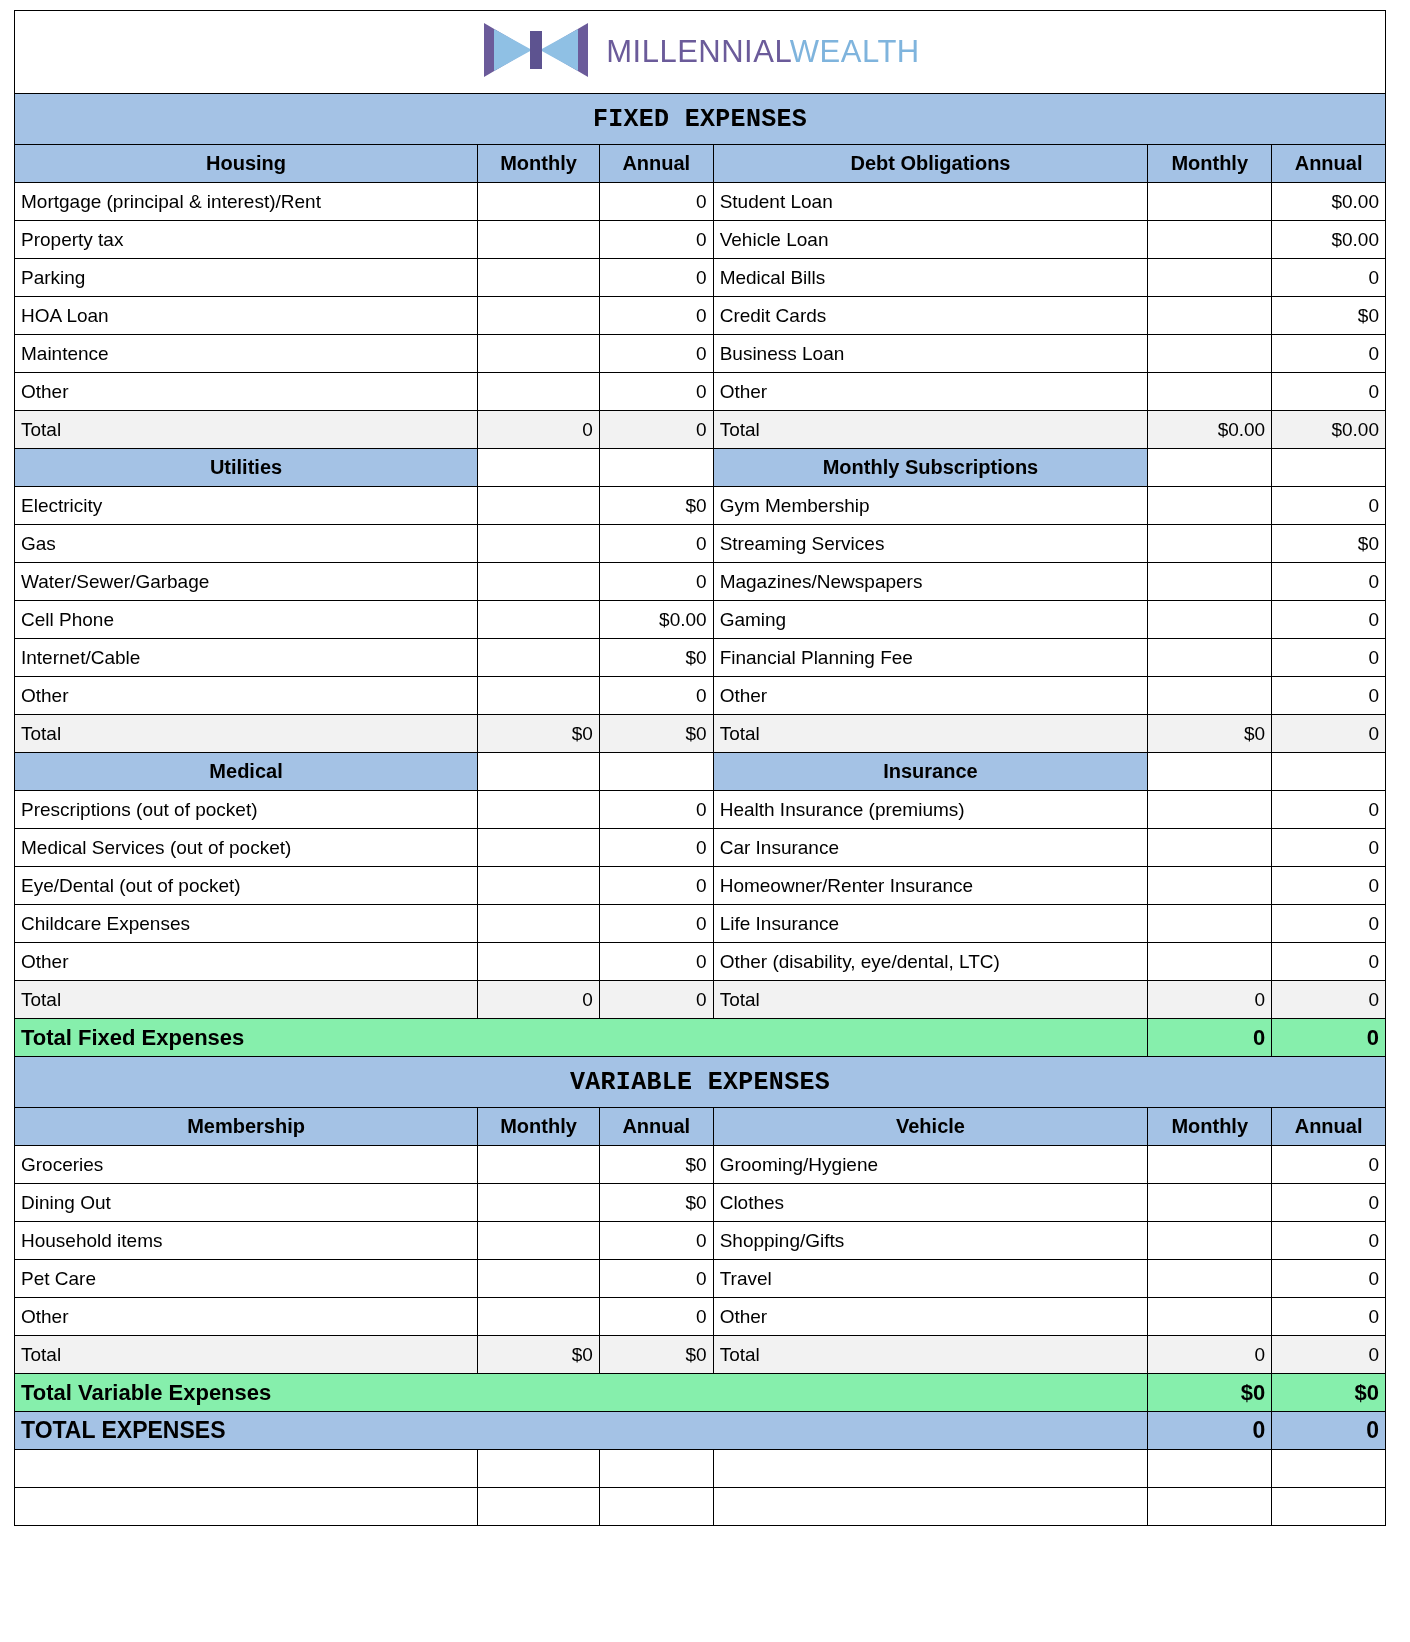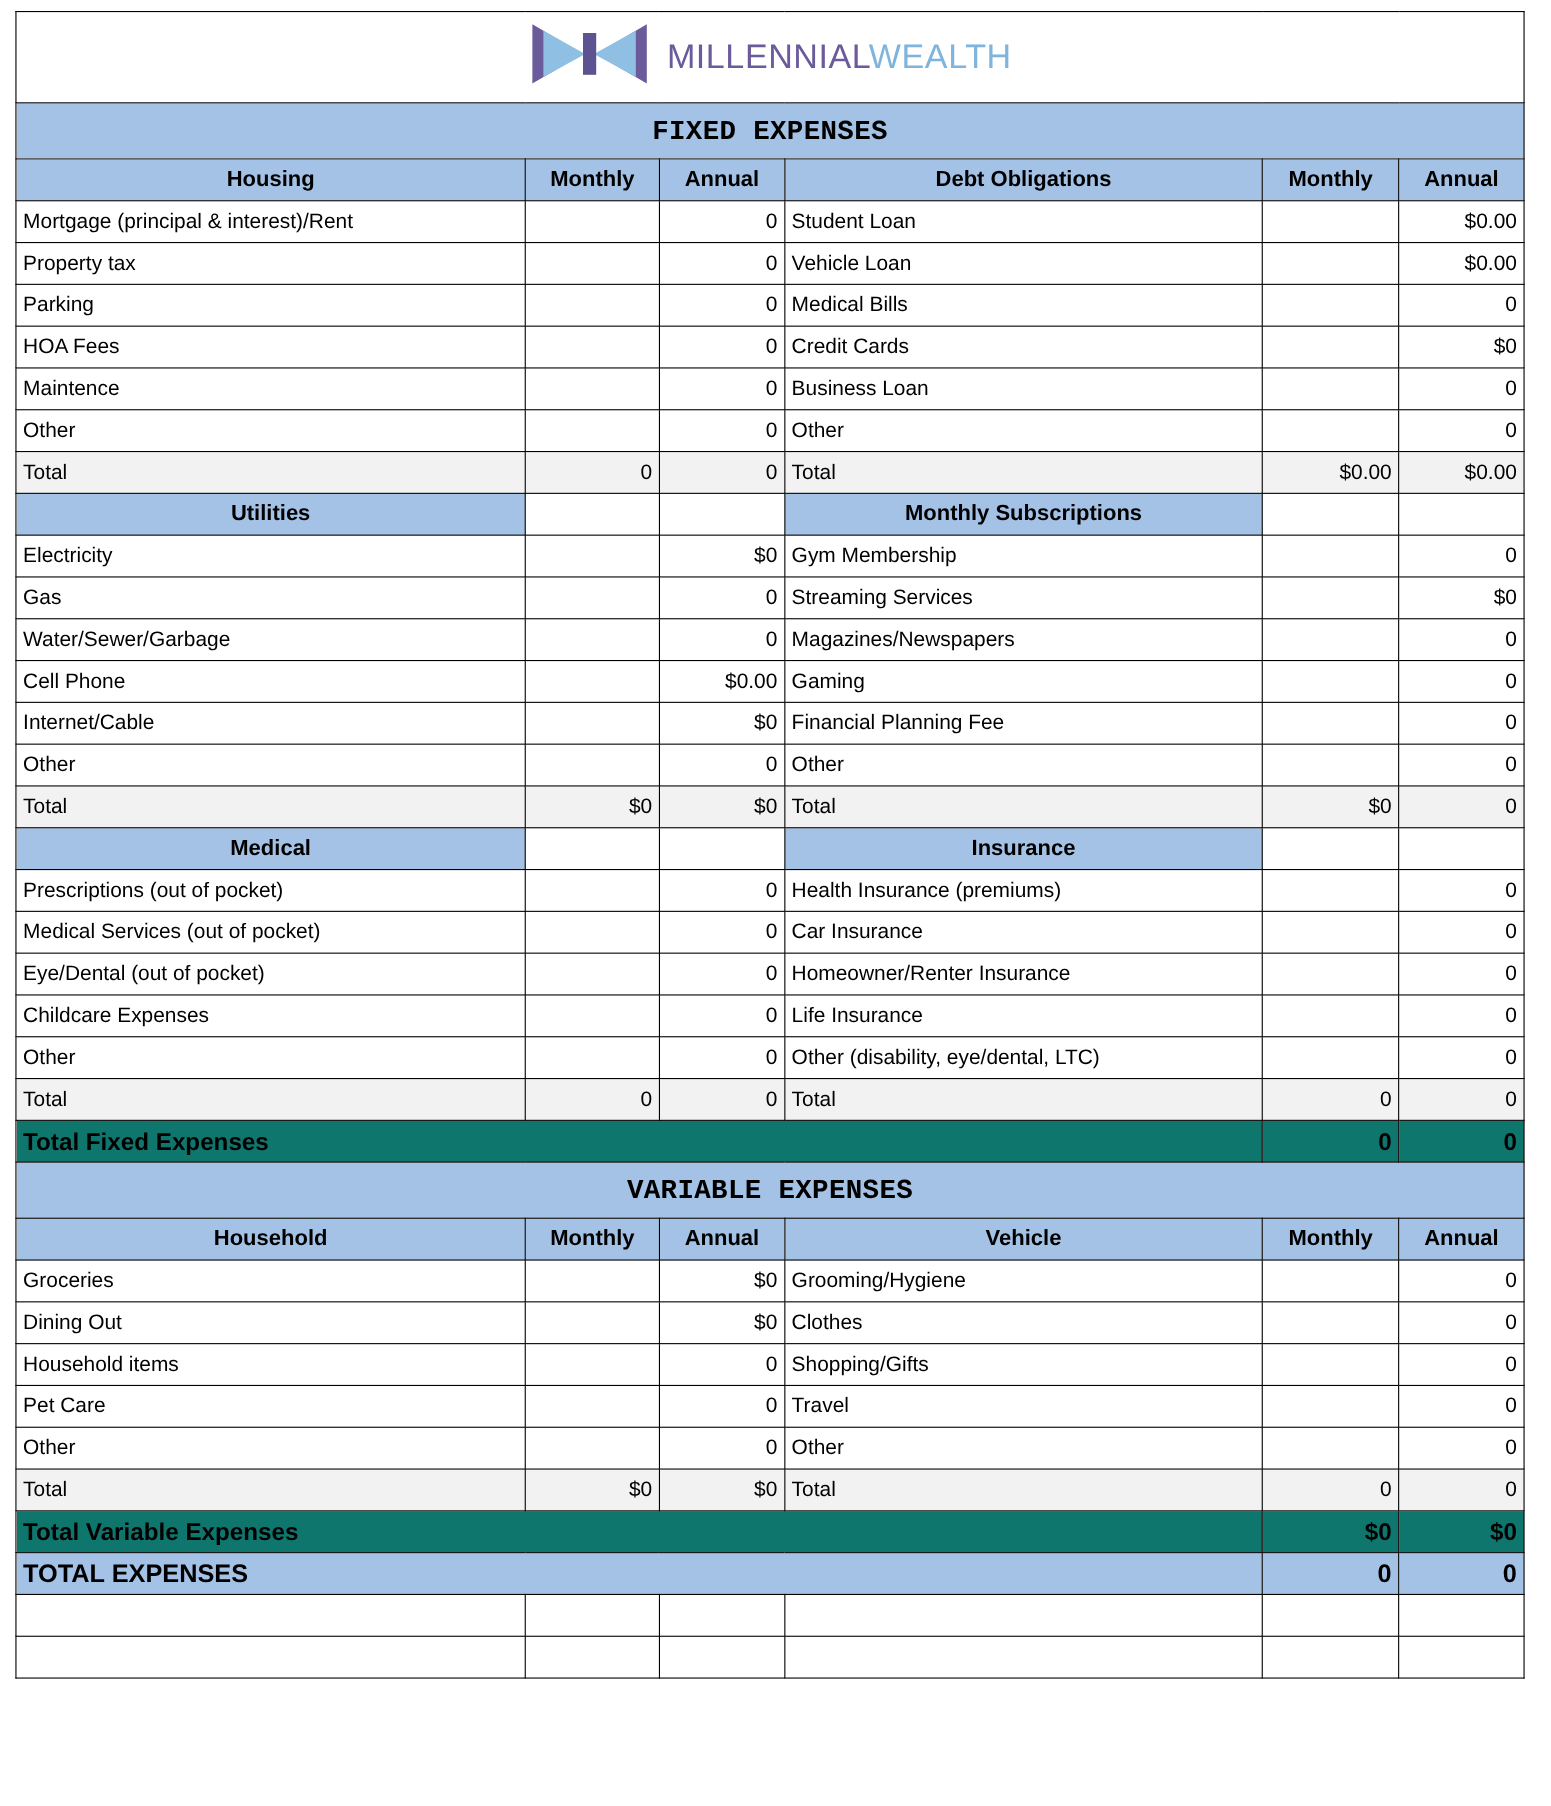--- a/index.html
+++ b/index.html
@@ -77,21 +77,21 @@
     font-size: 20px;
   }
   .num {
     text-align: right;
   }
   .total-row td {
     background: #f2f2f2;
     font-weight: normal;
   }
   .grand td {
-    background: #0f766e;
+    background: #86efac;
     font-weight: bold;
     font-size: 22px;
   }
   .final td {
     background: #a4c2e5;
     font-weight: bold;
     font-size: 23px;
     margin-top: 38px;
   }
   .blank td { height: 37px; }
@@ -160,21 +160,21 @@
   </tr>
   <tr>
     <td>Parking</td>
     <td class="num"></td>
     <td class="num">0</td>
     <td>Medical Bills</td>
     <td class="num"></td>
     <td class="num">0</td>
   </tr>
   <tr>
-    <td>HOA Fees</td>
+    <td>HOA Loan</td>
     <td class="num"></td>
     <td class="num">0</td>
     <td>Credit Cards</td>
     <td class="num"></td>
     <td class="num">$0</td>
   </tr>
   <tr>
     <td>Maintence</td>
     <td class="num"></td>
     <td class="num">0</td>
@@ -327,21 +327,21 @@
     <td colspan="4">Total Fixed Expenses</td>
     <td class="num">0</td>
     <td class="num">0</td>
   </tr>
 
   <tr>
     <td class="banner" colspan="6">VARIABLE EXPENSES</td>
   </tr>
 
   <tr>
-    <td class="subhead">Household</td>
+    <td class="subhead">Membership</td>
     <td class="subhead">Monthly</td>
     <td class="subhead">Annual</td>
     <td class="subhead">Vehicle</td>
     <td class="subhead">Monthly</td>
     <td class="subhead">Annual</td>
   </tr>
 
   <tr>
     <td>Groceries</td>
     <td class="num"></td>

